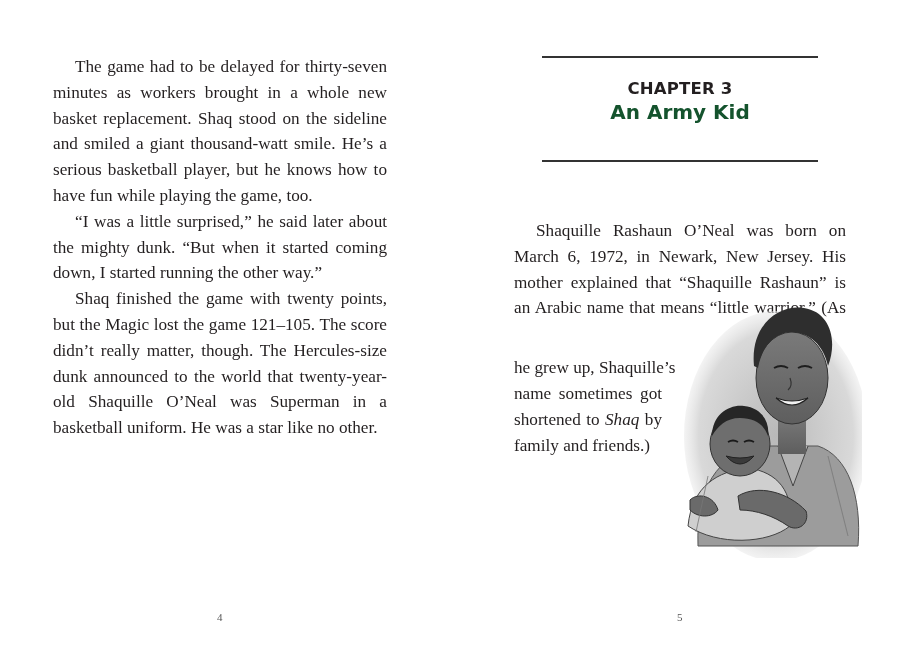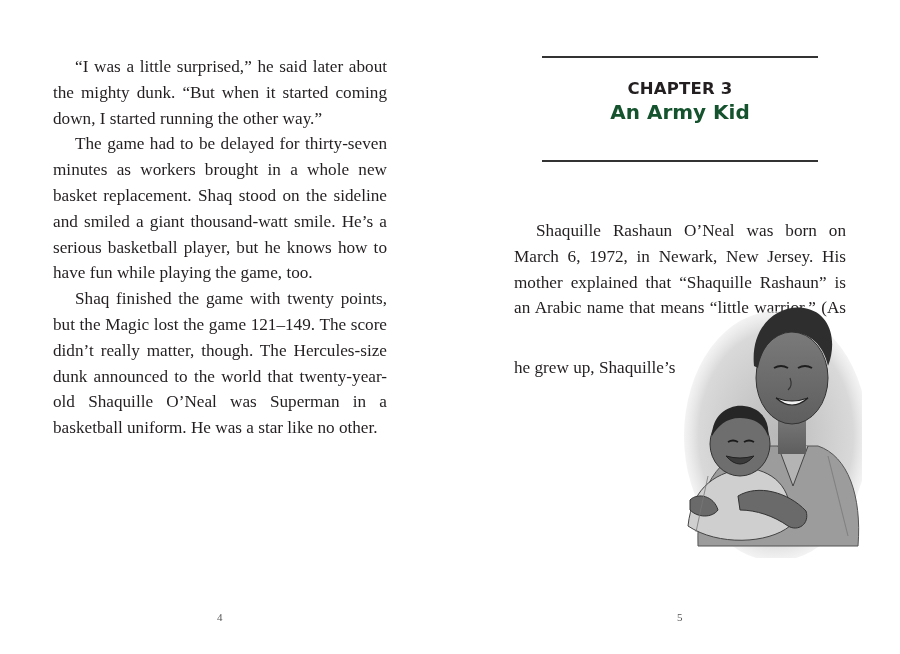--- a/index.html
+++ b/index.html
@@ -86,40 +86,41 @@
   }
   .folio-left { left: 217px; }
   .folio-right { left: 227px; }
   em { font-style: italic; }
 </style>
 </head>
 <body>
 
 <div class="page page-left">
   <div class="left-column body-text">
+    <p class="indent">The game had to be delayed for thirty-seven minutes as workers brought in a whole new basket replacement. Shaq stood on the sideline and smiled a giant thousand-watt smile. He’s a serious basketball player, but he knows how to have fun while playing the game, too.</p>
     <p class="indent">“I was a little surprised,” he said later about the mighty dunk. “But when it started coming down, I started running the other way.”</p>
-    <p class="indent">The game had to be delayed for thirty-seven minutes as workers brought in a whole new basket replacement. Shaq stood on the sideline and smiled a giant thousand-watt smile. He’s a serious basketball player, but he knows how to have fun while playing the game, too.</p>
-    <p class="indent">Shaq finished the game with twenty points, but the Magic lost the game 121–149. The score didn’t really matter, though. The Hercules-size dunk announced to the world that twenty-year-old Shaquille O’Neal was Superman in a basketball uniform. He was a star like no other.</p>
+    <p class="indent">Shaq finished the game with twenty points, but the Magic lost the game 121–105. The score didn’t really matter, though. The Hercules-size dunk announced to the world that twenty-year-old Shaquille O’Neal was Superman in a basketball uniform. He was a star like no other.</p>
   </div>
   <div class="folio folio-left">4</div>
 </div>
 
 <div class="page page-right">
   <div class="chapter-head">
     <div class="rule rule-top"></div>
     <div class="chapter-label">CHAPTER 3</div>
     <div class="chapter-title">An Army Kid</div>
     <div class="rule"></div>
   </div>
 
   <div class="right-column body-text">
     <p class="indent" style="text-align-last: justify; margin-top: 36px;">Shaquille Rashaun O’Neal was born on March 6, 1972, in Newark, New Jersey. His mother explained that “Shaquille Rashaun” is an Arabic name that means “little warrior.” (As</p>
     <div class="wrap-area">
       <p class="noindent" style="width:200px; text-align:left; white-space:nowrap;margin-top:34px;">he grew up, Shaquille’s</p>
       <div class="narrow">
+        <p class="noindent last-left"><span>name sometimes got shortened to </span><em>Shaq</em><span> by family and friends.)</span></p>
       </div>
     </div>
   </div>
 
   <div class="figure">
     <svg width="184" height="262" viewBox="0 0 184 262">
       <defs>
         <radialGradient id="bg" cx="50%" cy="50%" r="60%">
           <stop offset="0%" stop-color="#b9b9b9"></stop>
           <stop offset="70%" stop-color="#d9d9d9"></stop>

